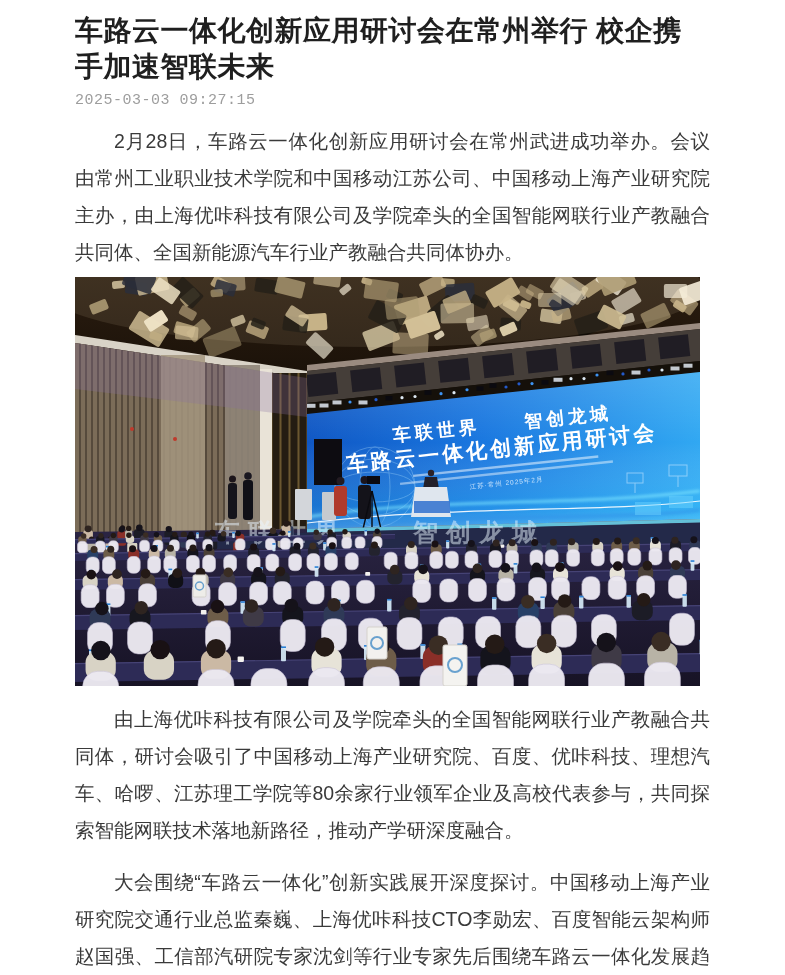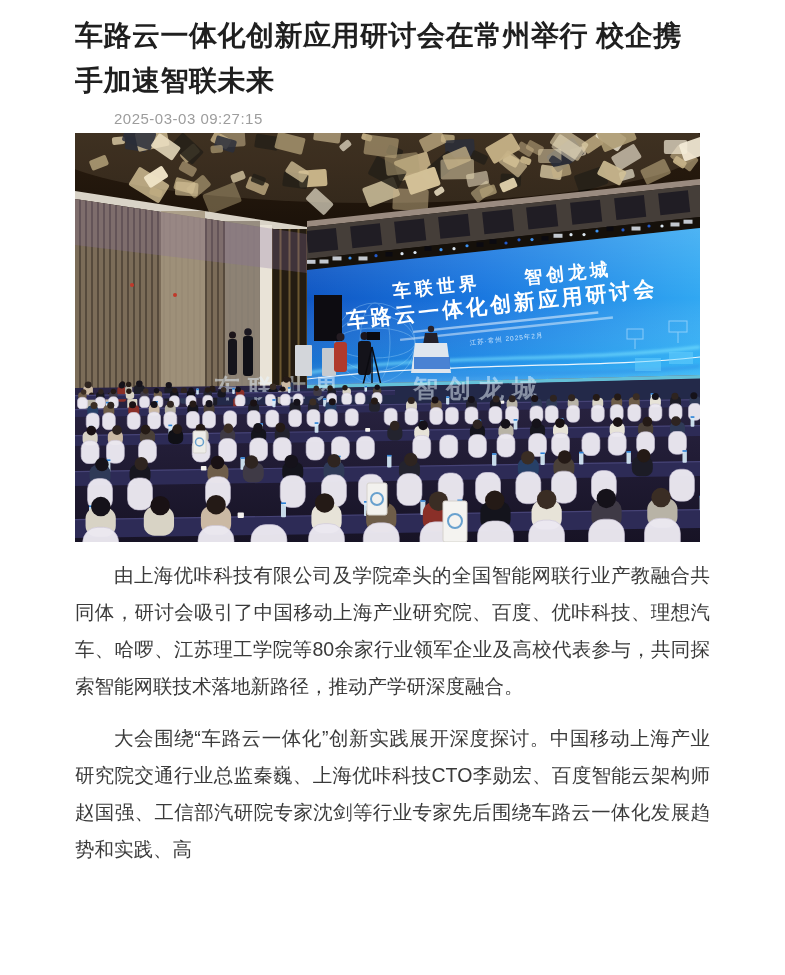--- a/index.html
+++ b/index.html
@@ -3,44 +3,44 @@
 <meta charset="utf-8">
 <style>
   html,body{margin:0;padding:0;background:#fff;}
   body{
     width:785px;height:975px;overflow:hidden;
     font-family:"Liberation Sans","DejaVu Sans",sans-serif;
     -webkit-font-smoothing:antialiased;
   }
   .article{padding:13px 75px 0 75px;}
   .title{
-    margin:0;font-size:28px;line-height:45px;font-weight:700;
+    margin:0;font-size:28px;line-height:36px;font-weight:700;
     color:#1f1f1f;letter-spacing:0.5px;
   }
   .pub-time{
     margin-top:7px;font-size:15px;color:#9d9d9d;
-    font-family:Liberation Sans, sans-serif;
+    font-family:Liberation Mono, monospace;
     letter-spacing:0.5px;
-    margin-left:39px;
   }
   .para{
     margin:15px 0 0 0;font-size:19.5px;line-height:37px;color:#3a3a3a;
     text-align:justify;text-indent:2em;word-break:break-all;
   }
   .para.first{margin-top:14px;}
   figure.photo{margin:6px 0 0 0;width:625px;height:409px;}
   figure.photo svg{display:block;width:625px;height:409px;}
 </style>
 </head>
 <body>
 
 <article class="article">
   <h1 class="title">车路云一体化创新应用研讨会在常州举行 校企携手加速智联未来</h1>
   <div class="pub-time">2025-03-03 09:27:15</div>
 
+  <p class="para first">2月28日，车路云一体化创新应用研讨会在常州武进成功举办。会议由常州工业职业技术学院和中国移动江苏公司、中国移动上海产业研究院主办，由上海优咔科技有限公司及学院牵头的全国智能网联行业产教融合共同体、全国新能源汽车行业产教融合共同体协办。</p>
 
   <figure class="photo">
     <svg id="photo-svg" viewBox="0 0 625 409" preserveAspectRatio="none">
       <defs>
         <linearGradient id="gCeil" x1="0" y1="0" x2="0" y2="1">
           <stop offset="0" stop-color="#2b1d10"></stop>
             <stop offset="1" stop-color="#140d06"></stop>
         </linearGradient>
         <linearGradient id="gScr" x1="0" y1="0" x2="1" y2="0">
           <stop offset="0" stop-color="#0f57c4"></stop>

